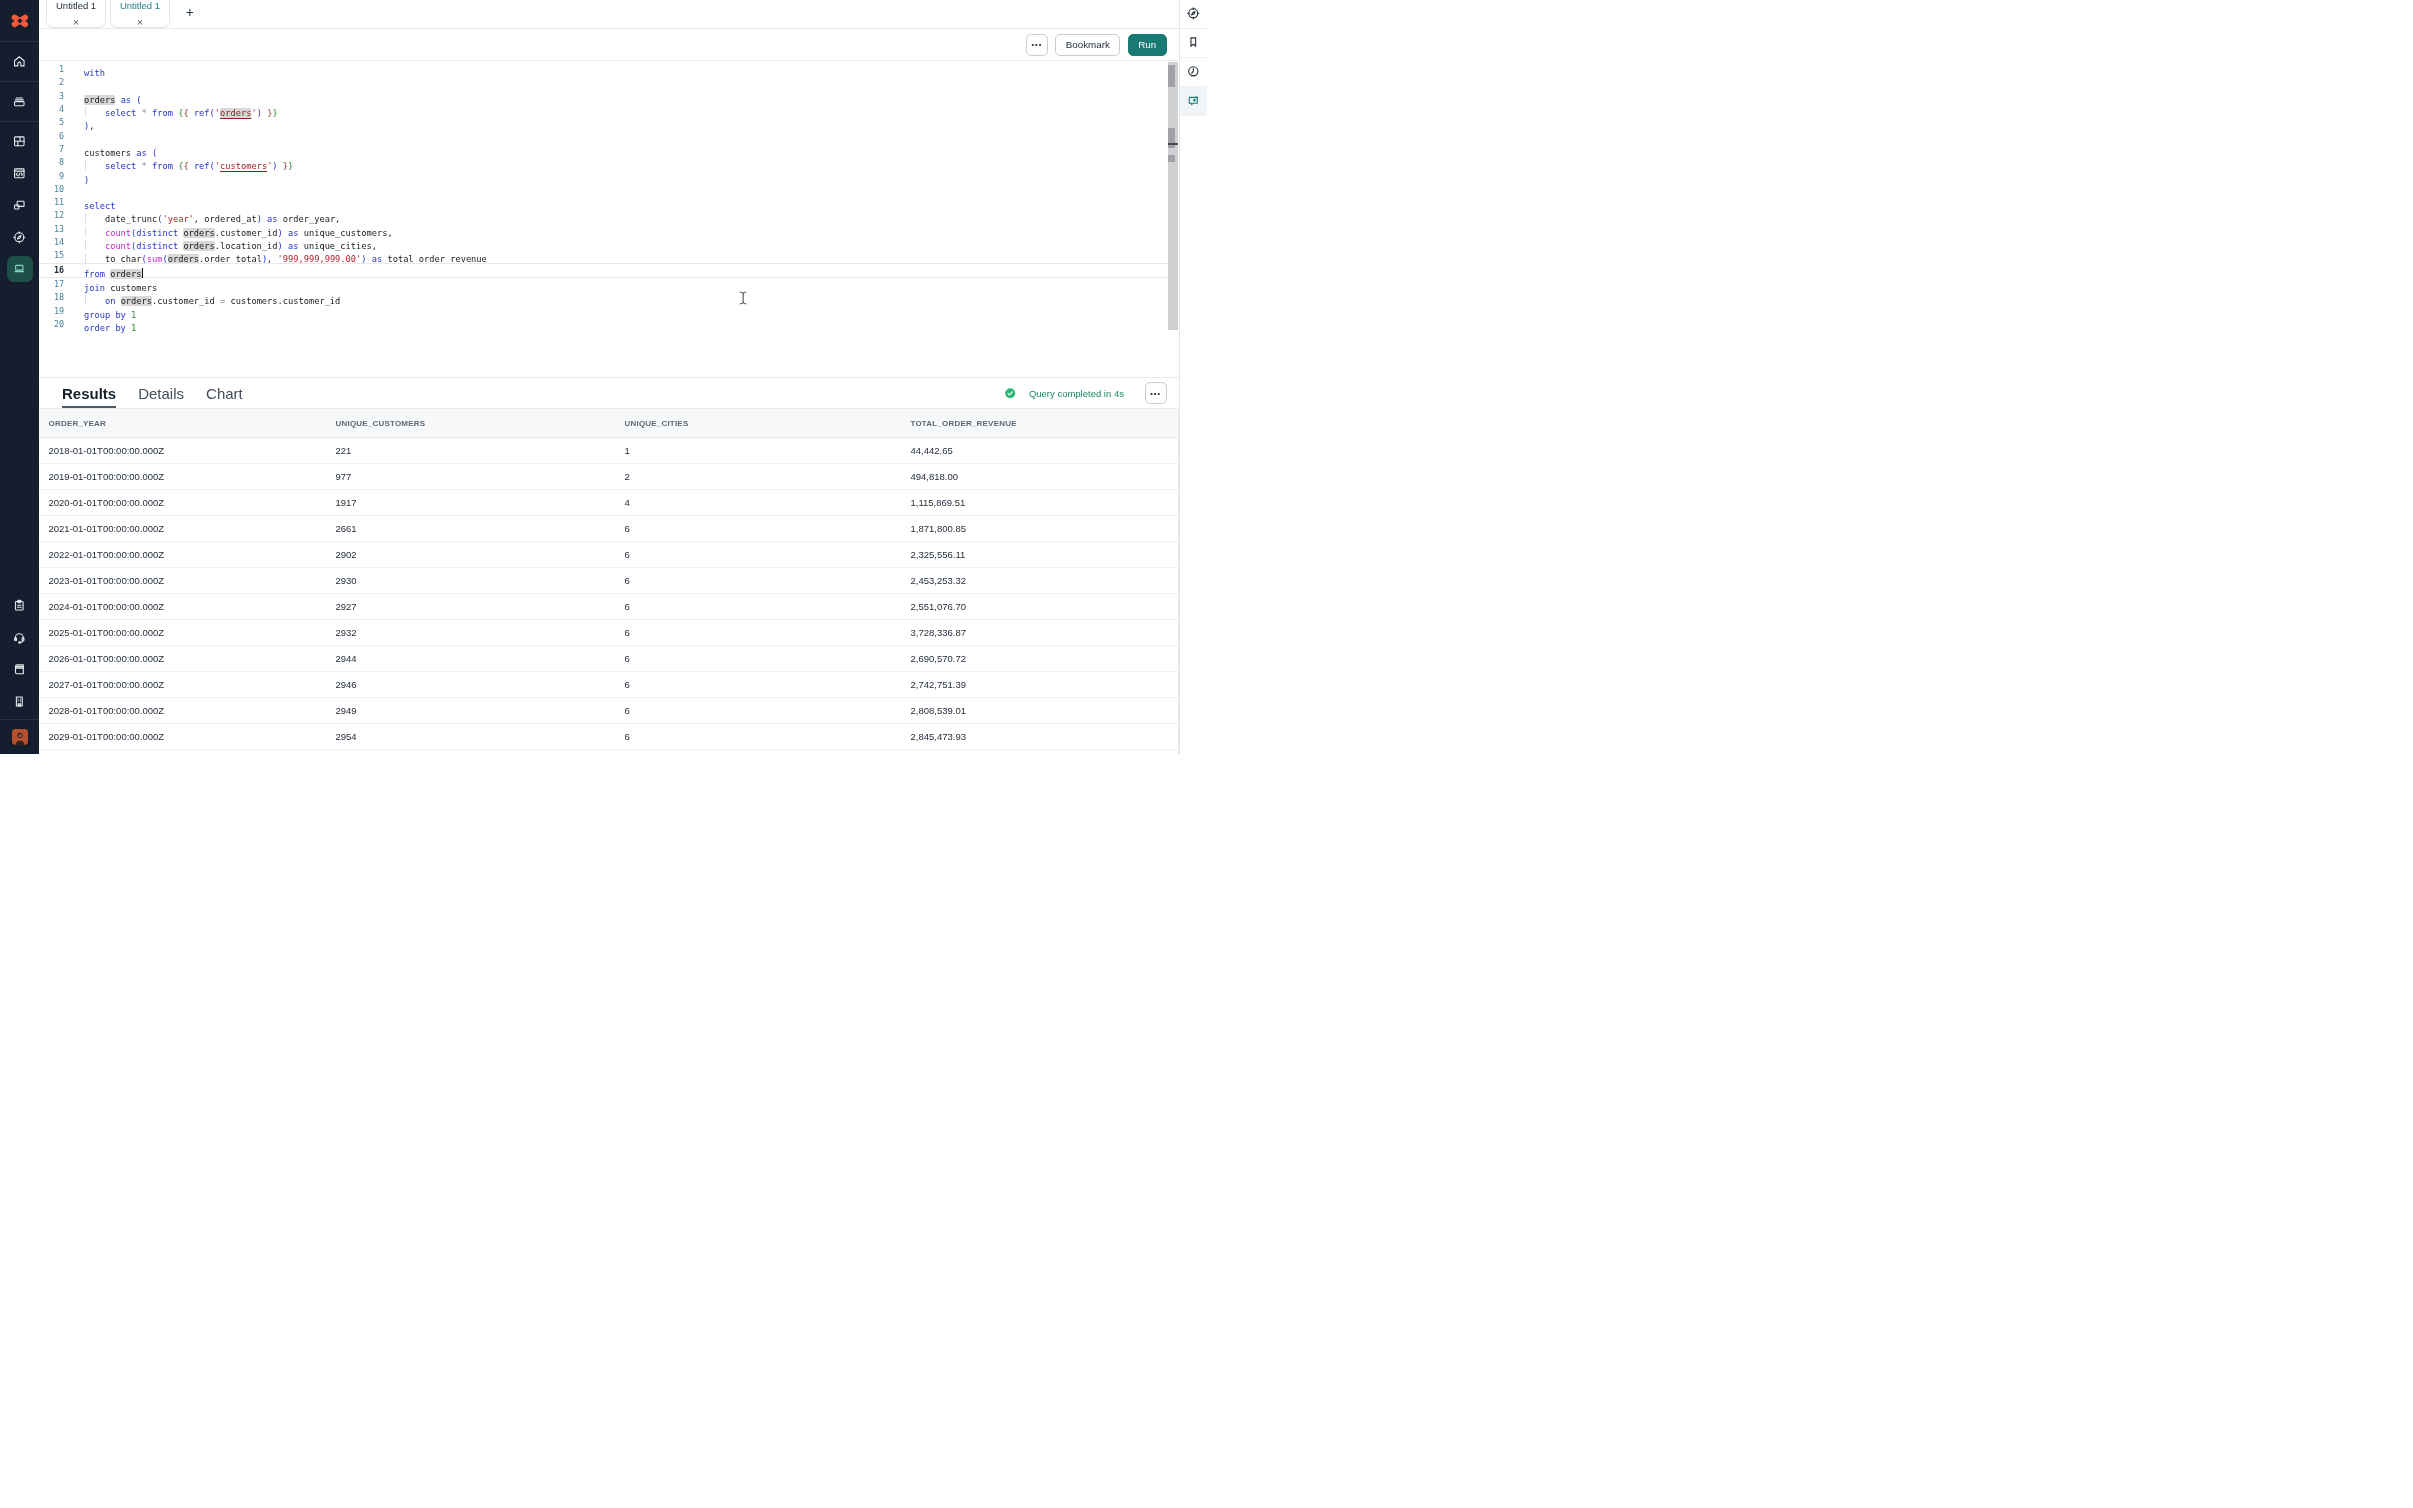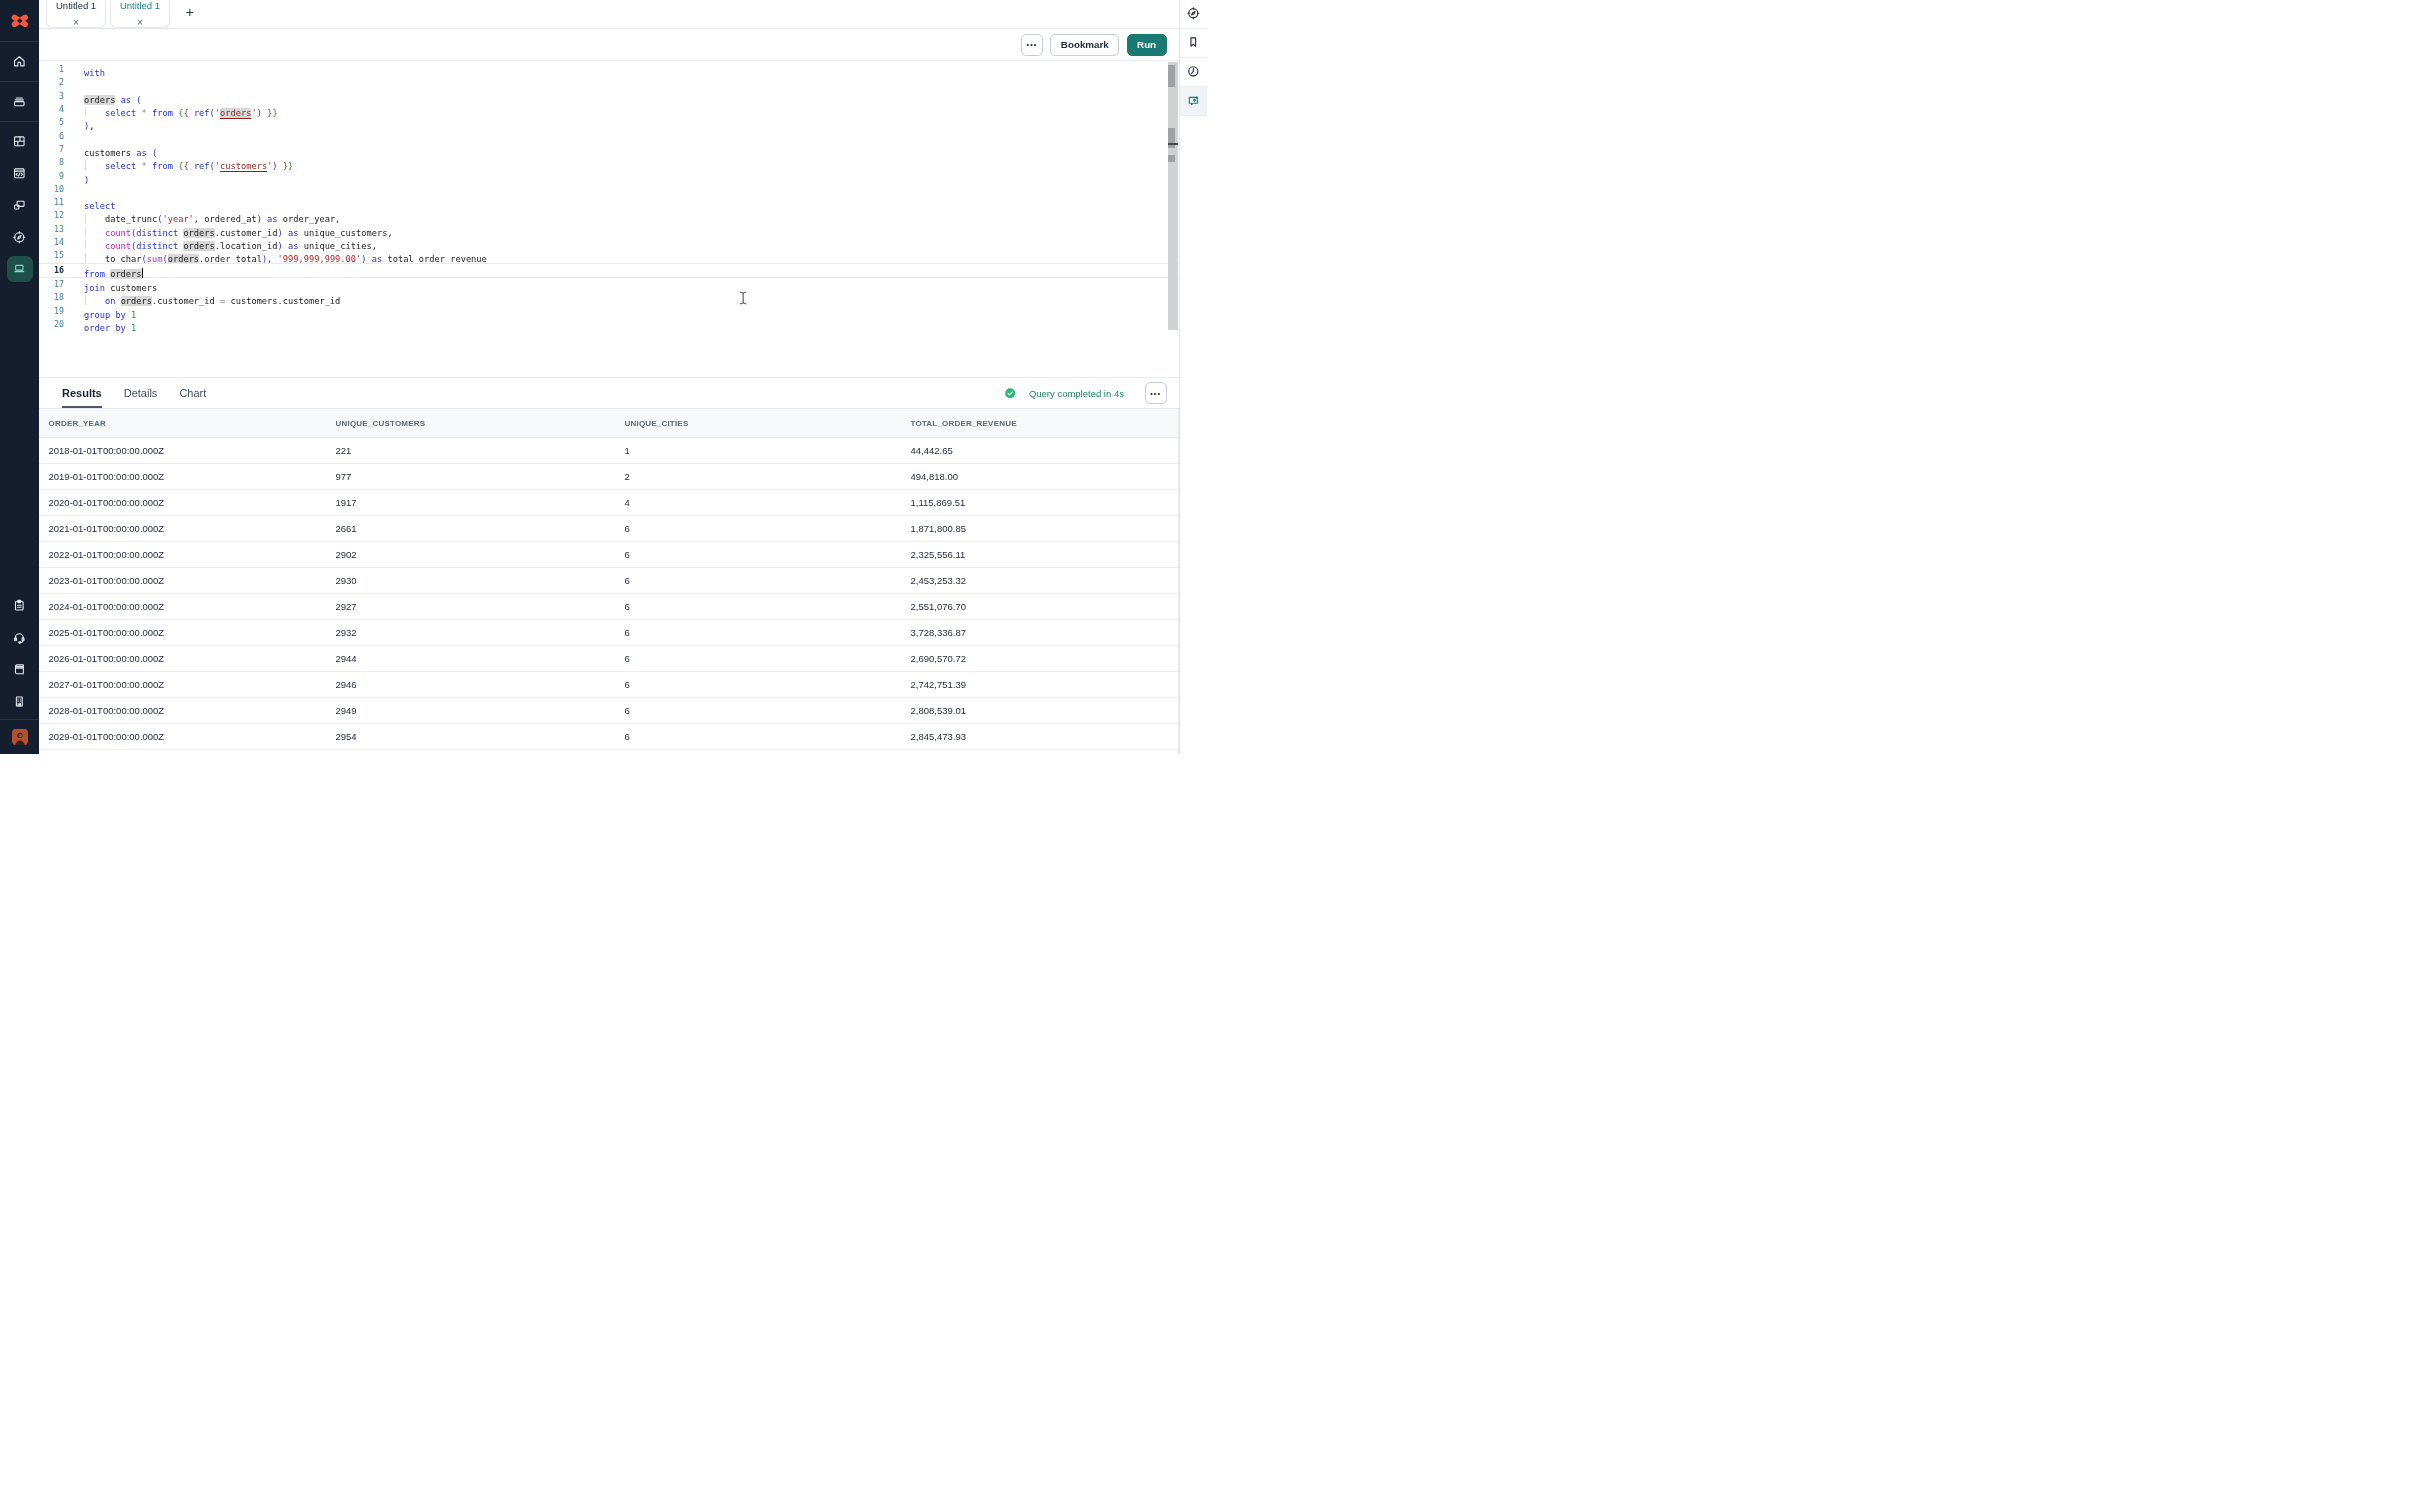--- a/index.html
+++ b/index.html
@@ -22,21 +22,21 @@
   .tabbar{position:absolute;left:39px;top:0;width:1140px;height:29px;background:#fff;border-bottom:0.7px solid #e7e9ec;display:flex;align-items:flex-start;box-sizing:border-box;}
   #etabs{display:flex;margin-left:7.3px;}
   .etab{height:27px;display:flex;align-items:center;gap:6.6px;padding:0 8.7px;border:0.7px solid #e3e6ea;border-top:none;border-radius:0 0 6.6px 6.6px;margin-right:4.4px;font-size:9.5px;background:#fff;cursor:default;flex-direction:column;}
   .etab .lbl{color:#1f7e86;}
   .etab.active .lbl{color:#1d2935;}
   .etab .x{color:#55606c;font-size:10.2px;line-height:1;}
   .newtab{margin-left:7.3px;margin-top:5.1px;font-size:14px;color:#2a3642;background:none;border:none;padding:0 4.4px;line-height:1;}
 
   
   .toolbar{position:absolute;left:39px;top:29px;width:1140px;height:32px;background:#fff;border-bottom:0.7px solid #ecedef;display:flex;align-items:center;justify-content:flex-end;gap:7.3px;padding-right:12.4px;box-sizing:border-box;}
-  .btn{height:22px;border:0.7px solid #c7ccd2;border-radius:5.1px;background:#fff;color:#232f3b;font-size:9.8px;font-family:inherit;padding:0 9.5px;display:flex;align-items:center;font-weight:bold;}
+  .btn{height:22px;border:0.7px solid #c7ccd2;border-radius:5.1px;background:#fff;color:#232f3b;font-size:9.8px;font-family:inherit;padding:0 9.5px;display:flex;align-items:center;}
   .btn.square{width:22px;padding:0;justify-content:center;font-size:7.3px;letter-spacing:1.1px;font-weight:bold;color:#1d2935;}
   .btn.run{background:#187a73;border-color:#187a73;color:#fff;}
 
   
   .editor{position:absolute;left:39px;top:61px;width:1140px;height:316px;background:#fff;padding-top:2.2px;box-sizing:border-box;}
   .code-line{position:relative;height:13.3px;line-height:13.3px;font-family:"DejaVu Sans Mono",monospace;font-size:8.7px;white-space:pre;}
   .code-line .ln{position:absolute;left:0;width:25px;text-align:right;color:#47809a;font-size:8.4px;}
   .code-line .tokens{position:absolute;left:45px;top:4px;bottom:0;color:#1b1b1b;}
   .code-line.active{border-top:0.7px solid #e8e8e8;border-bottom:0.7px solid #e8e8e8;height:13.3px;box-sizing:content-box;}
   .code-line.active .ln{color:#1d2a38;font-weight:bold;}
@@ -48,21 +48,21 @@
   .hl{background:#d8d8d8;border-radius:1.5px;}
   .caret{display:inline-block;width:1.1px;height:10.2px;background:#101010;vertical-align:-1.5px;}
 
   
   .minimap{position:absolute;left:1168px;top:62px;width:9.5px;height:268px;background:#cfd1d3;z-index:4;}
   .minimap .blk{position:absolute;left:0;width:6.6px;background:#9fa1a4;}
   .minimap .cur{position:absolute;left:0;right:0;height:1.5px;background:#46494d;}
 
   
   .results-bar{position:absolute;left:39px;top:377px;width:1140px;height:31px;background:#fff;border-top:0.7px solid #e9ebee;display:flex;align-items:center;box-sizing:border-box;}
-  .rtab{position:relative;height:100%;display:flex;align-items:center;font-size:11px;color:#424e5b;margin-left:22px;cursor:default;}
+  .rtab{position:relative;height:100%;display:flex;align-items:center;font-size:15px;color:#424e5b;margin-left:22px;cursor:default;}
   .rtab:first-child{margin-left:23px;}
   .rtab.active{color:#16212e;font-weight:bold;}
   .rtab.active::after{content:'';position:absolute;left:0;right:0;bottom:0;height:2.2px;background:#4d5965;}
   .status{margin-left:auto;display:flex;align-items:center;gap:12px;color:#17895f;font-size:9.5px;}
   .status .more{margin-left:8.7px;margin-right:12.4px;}
 
   
   .rtable{position:absolute;left:39px;top:408px;width:1140px;height:346px;overflow:hidden;border-right:0.7px solid #e7e9ec;box-sizing:border-box;background:#fff;}
   .thead{display:grid;grid-template-columns:287px 289px 286px 1fr;height:30px;align-items:center;background:#f7f8f9;border-top:0.7px solid #e7e9ec;border-bottom:0.7px solid #e7e9ec;box-sizing:border-box;}
   .th{padding-left:9.5px;font-size:8px;font-weight:700;color:#5d6977;letter-spacing:0.2px;}

